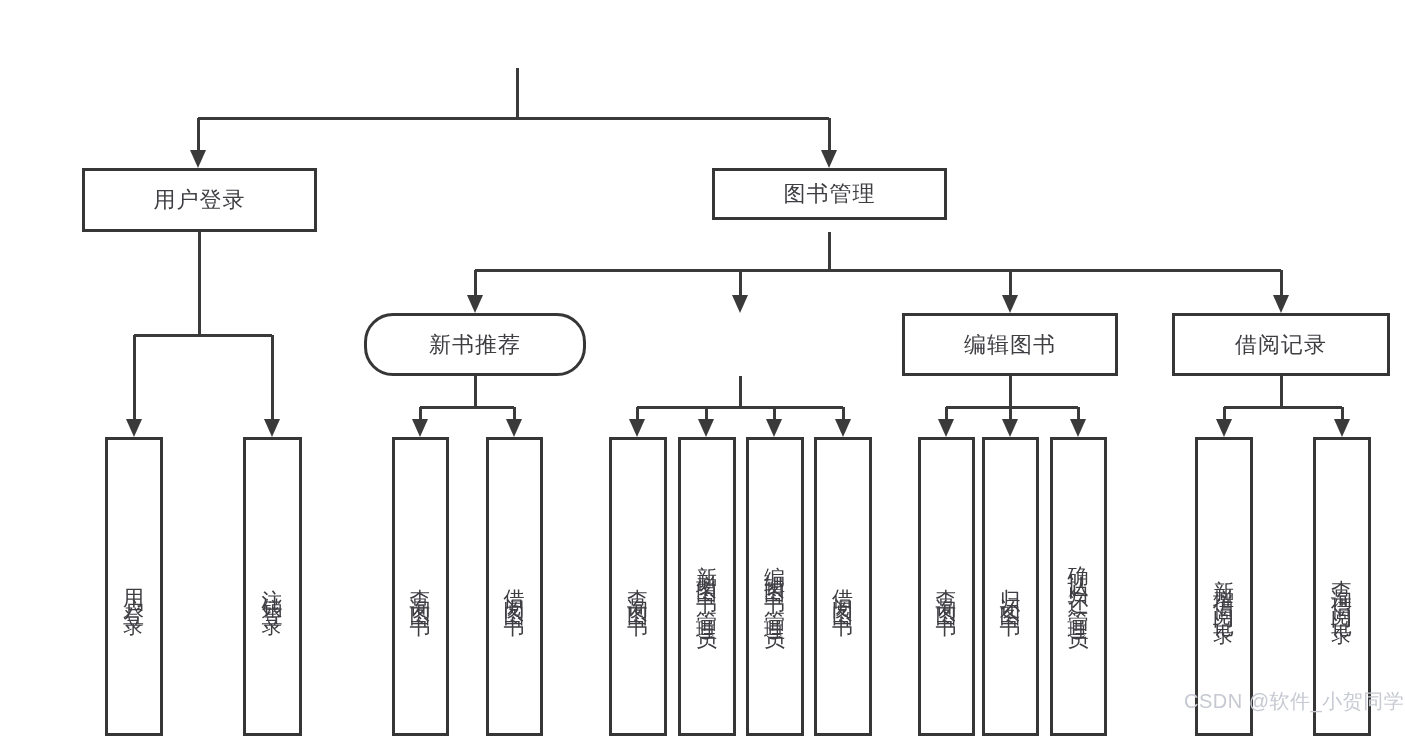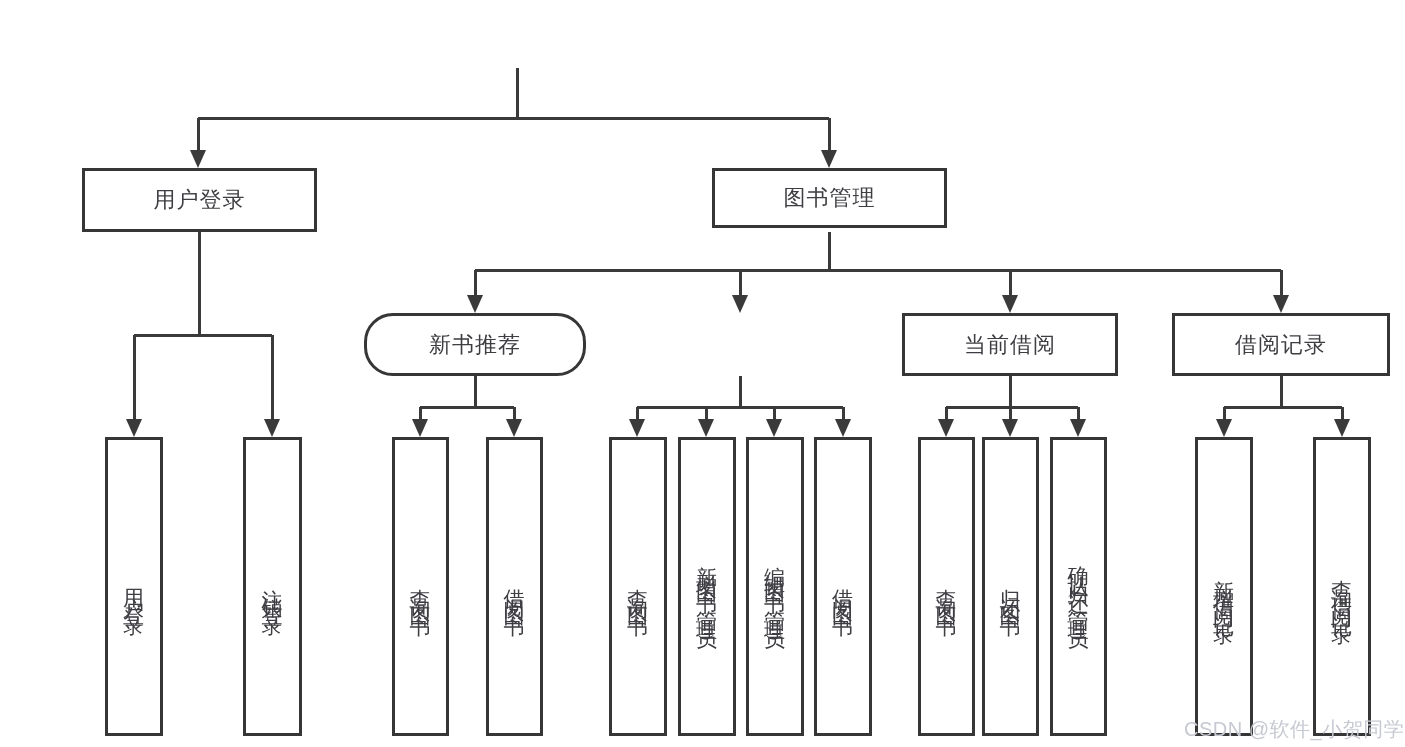--- a/index.html
+++ b/index.html
@@ -54,37 +54,37 @@
     position: absolute;
     width: 0;
     height: 0;
     border-left: 8px solid transparent;
     border-right: 8px solid transparent;
     border-top: 18px solid var(--line);
   }
   .watermark {
     position: absolute;
     left: 1184px;
-    top: 716px;
+    top: 688px;
     font-size: 20px;
     color: var(--wm);
     white-space: nowrap;
     z-index: 5;
     letter-spacing: 0.5px;
   }
 </style>
 </head>
 <body>
 
 <div class="canvas" id="diagram">
   <div class="watermark">CSDN @软件_小贺同学</div>
     <div class="box hbox" style="left: 82px; top: 168px; width: 235px; height: 64px;">用户登录</div>
-    <div class="box hbox" style="left: 712px; top: 168px; width: 235px; height: 60px;">图书管理</div>
+    <div class="box hbox" style="left: 712px; top: 168px; width: 235px; height: 52px;">图书管理</div>
     <div class="box hbox" style="left: 364px; top: 313px; width: 222px; height: 63px; border-radius: 29px;">新书推荐</div>
-    <div class="box hbox" style="left: 902px; top: 313px; width: 216px; height: 63px;">当前借阅</div>
+    <div class="box hbox" style="left: 902px; top: 313px; width: 216px; height: 63px;">编辑图书</div>
     <div class="box hbox" style="left: 1172px; top: 313px; width: 218px; height: 63px;">借阅记录</div>
     <div class="box vbox" style="left: 105px; top: 437px; width: 58px; height: 299px;">用户登录</div>
     <div class="box vbox" style="left: 243px; top: 437px; width: 59px; height: 299px;">注销登录</div>
     <div class="box vbox" style="left: 392px; top: 437px; width: 57px; height: 299px;">查询图书</div>
     <div class="box vbox" style="left: 486px; top: 437px; width: 57px; height: 299px;">借阅图书</div>
     <div class="box vbox" style="left: 609px; top: 437px; width: 58px; height: 299px;">查询图书</div>
     <div class="box vbox" style="left: 678px; top: 437px; width: 58px; height: 299px;">新增图书（管理员）</div>
     <div class="box vbox" style="left: 746px; top: 437px; width: 58px; height: 299px;">编辑图书（管理员）</div>
     <div class="box vbox" style="left: 814px; top: 437px; width: 58px; height: 299px;">借阅图书</div>
     <div class="box vbox" style="left: 918px; top: 437px; width: 57px; height: 299px;">查询图书</div>

